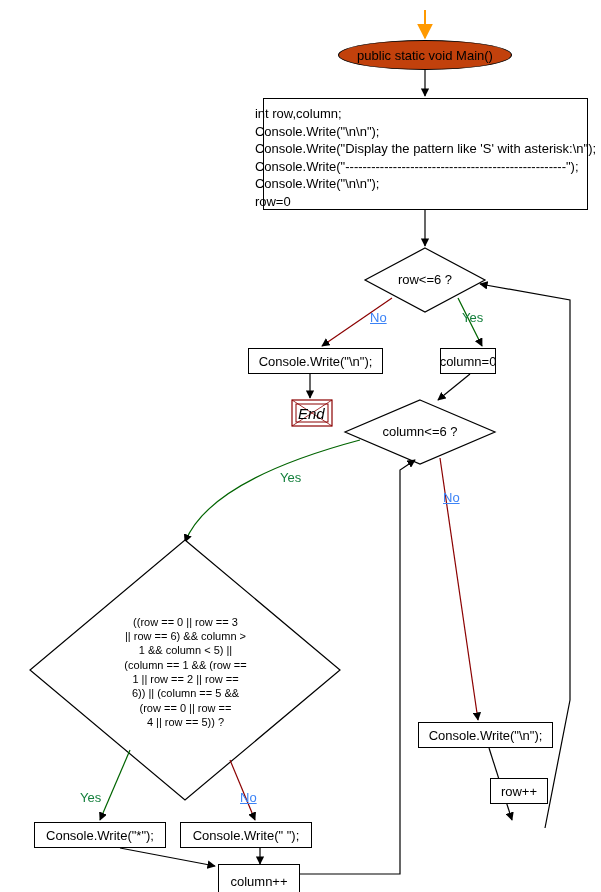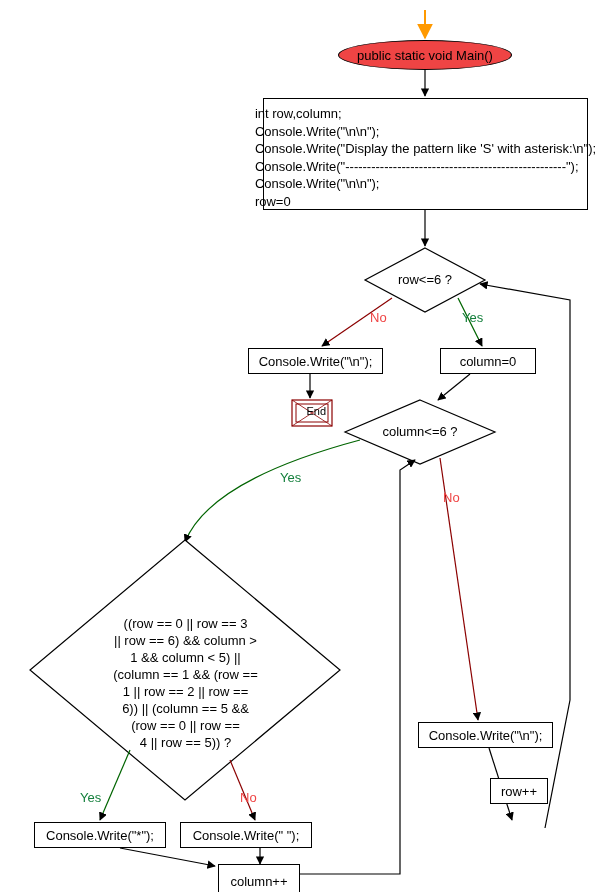--- a/index.html
+++ b/index.html
@@ -30,21 +30,21 @@
     align-items: flex-start;
     justify-content: center;
     white-space: pre;
     line-height: 1.35;
     padding: 6px 8px;
   }
   .ellipse {
     position: absolute;
     border: 1px solid #000;
     border-radius: 50%;
-    background: #ef4444;
+    background: #c2410c;
     box-sizing: border-box;
     display: flex;
     align-items: center;
     justify-content: center;
     text-align: center;
   }
   
   .diamond-label {
     position: absolute;
     display: flex;
@@ -53,25 +53,26 @@
     text-align: center;
     font-size: 13px;
     white-space: pre;
     line-height: 1.3;
   }
   .edge-label {
     position: absolute;
     font-size: 13px;
   }
   .edge-label.yes { color: #15803d; text-align: center; }
-  .edge-label.no  { color: #ef4444; }
+  .edge-label.no  { color: #3b82f6; text-decoration: underline; }
   .end-label {
     position: absolute;
-    font-size: 11px;
-    text-align: right;
+    font-size: 15px;
+    text-align: left;
+    font-style: italic;
   }
   svg.overlay {
     position: absolute;
     left: 0; top: 0;
     width: 601px; height: 892px;
     pointer-events: none;
   }
 </style>
 </head>
 <body>
@@ -148,29 +149,29 @@
 </div>
 
 <div class="box-rect" style="left:248px; top:348px; width:135px; height:26px;">
   <span>Console.Write("\n");</span>
 </div>
 
 <div class="end-label" style="left:298px; top:405px; width:28px;">
   <span>End</span>
 </div>
 
-<div class="box-rect" style="left:440px; top:348px; width:96px; height:26px;">
+<div class="box-rect" style="left:440px; top:348px; width:56px; height:26px;">
   <span>column=0</span>
 </div>
 
 <div class="diamond-label" style="left:370px; top:422px; width:100px; height:20px;">
   <span>column&lt;=6 ?</span>
 </div>
 
-<div class="diamond-label" style="left:98px; top:602px; width:175px; height:140px; font-size:13px;margin-top:12px;">
+<div class="diamond-label" style="left:98px; top:602px; width:175px; height:140px; font-size:11px;">
   <span>((row == 0 || row == 3
 || row == 6) &amp;&amp; column &gt;
 1 &amp;&amp; column &lt; 5) ||
 (column == 1 &amp;&amp; (row ==
 1 || row == 2 || row ==
 6)) || (column == 5 &amp;&amp;
 (row == 0 || row ==
 4 || row == 5)) ?</span>
 </div>
 

